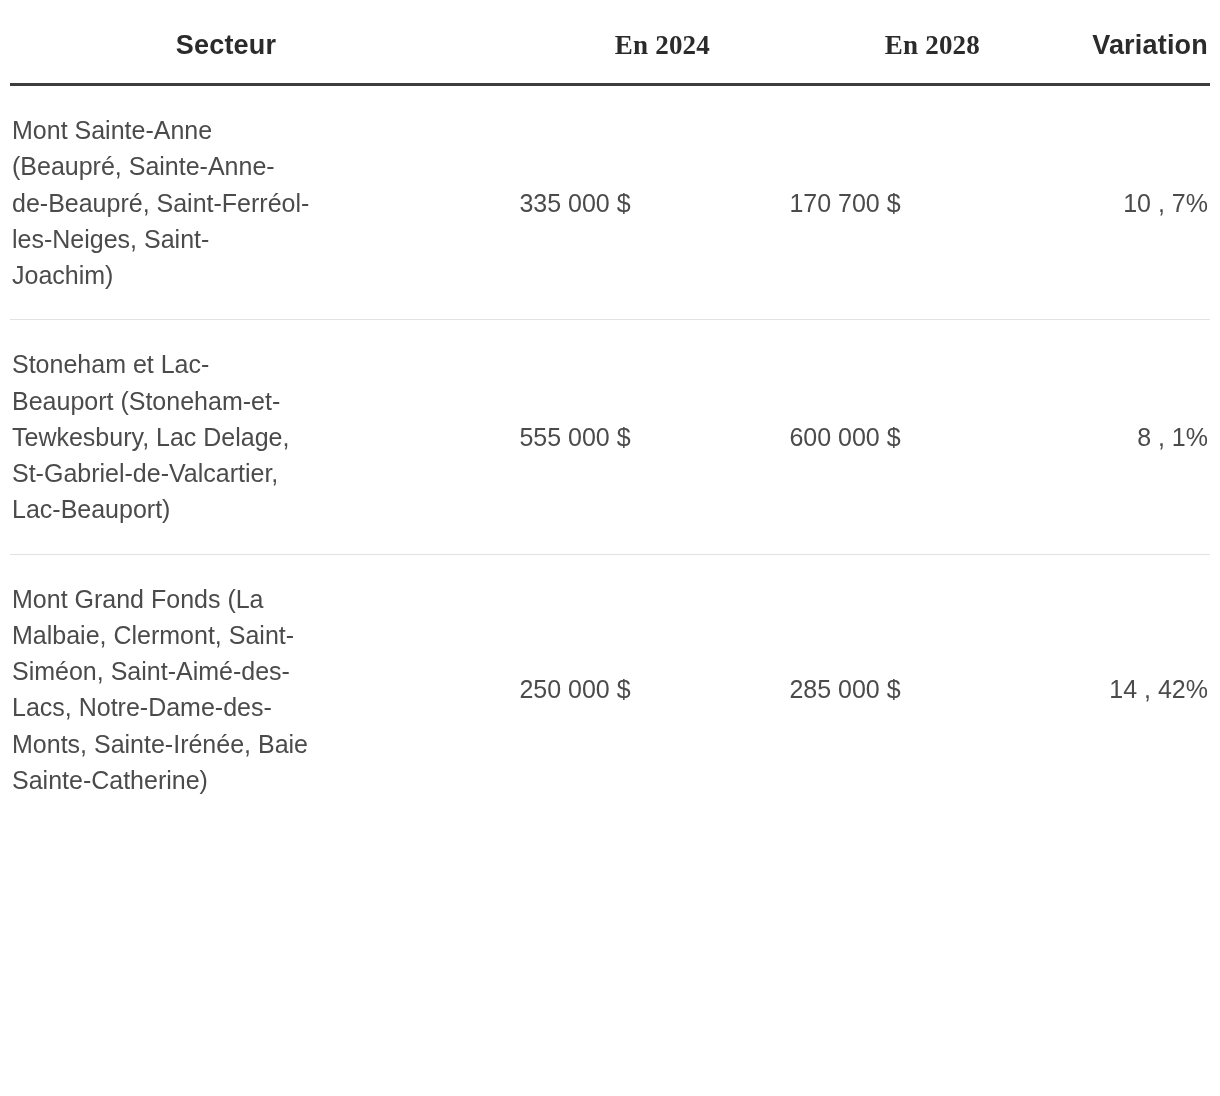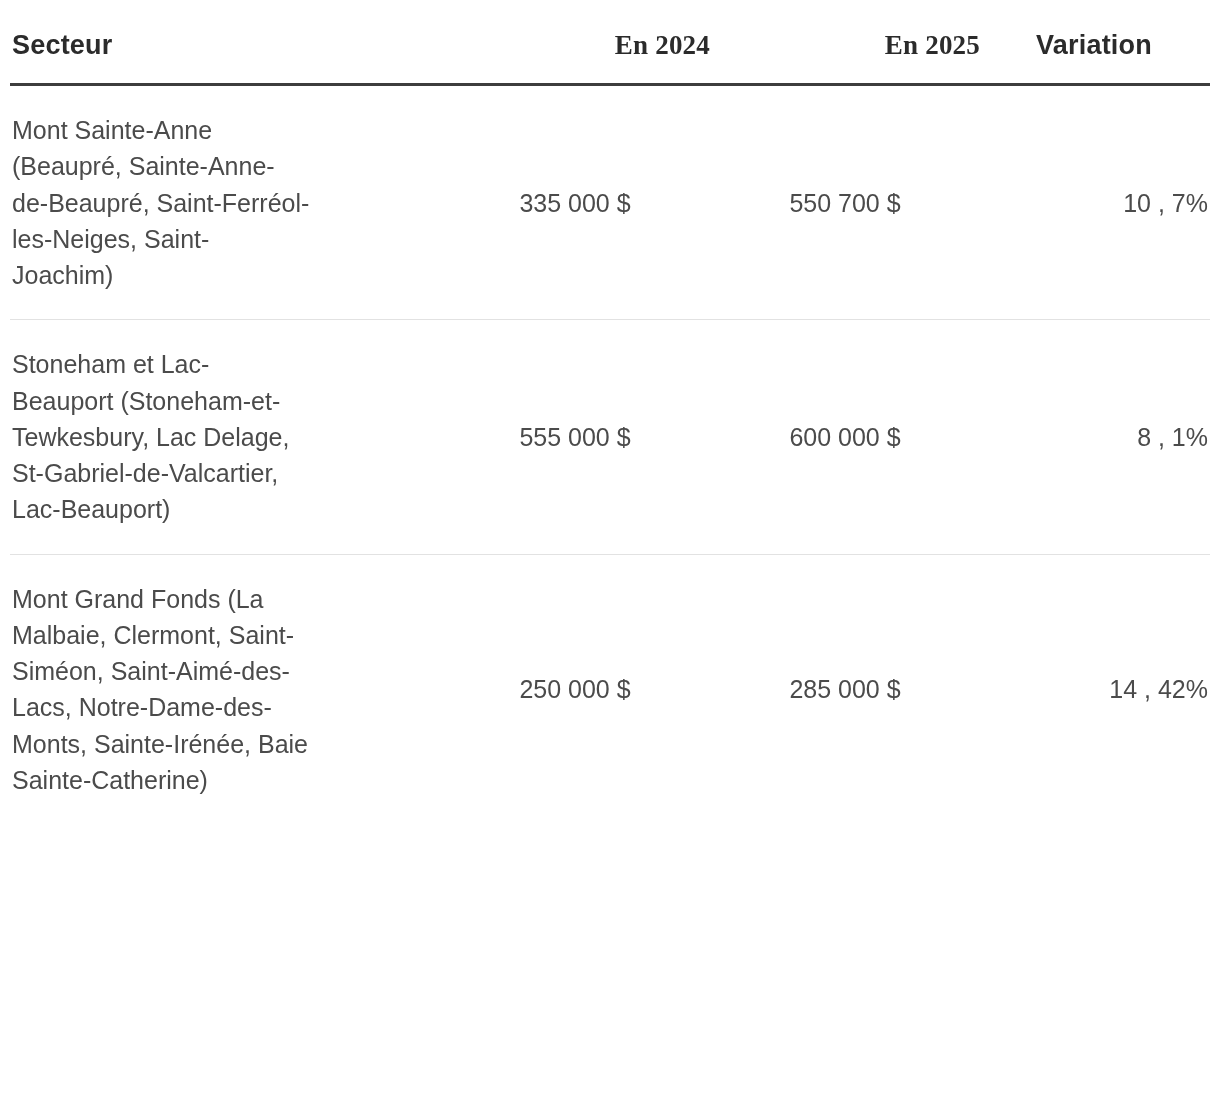--- a/index.html
+++ b/index.html
@@ -31,23 +31,23 @@
 
   thead th {
     font-size: 27px;
     font-weight: bold;
     color: #2b2b2b;
     padding: 30px 0 22px 0;
     border-bottom: 3px solid #3d3d3d;
     vertical-align: bottom;
     letter-spacing: 0.2px;
   }
-  thead th.left   { text-align: left; padding-left: 2px; }
+  thead th.left   { text-align: center; padding-left: 2px; }
   thead th.center { text-align: right; font-family: Liberation Serif, serif; }
-  thead th.right  { padding-right: 2px; }
+  thead th.right  { text-align: right; padding-right: 2px; }
 
   tbody td {
     font-size: 25px;
     line-height: 1.45;
     color: #4b4b4b;
     border-bottom: 1px solid #e2e2e2;
     padding: 26px 0 26px 0;
     vertical-align: middle;
     margin-top: 35px;
   }
@@ -78,29 +78,29 @@
     <colgroup>
       <col class="c-sector">
       <col class="c-v1">
       <col class="c-v2">
       <col class="c-var">
     </colgroup>
     <thead>
       <tr>
         <th class="left">Secteur</th>
         <th class="center">En 2024</th>
-        <th class="center">En 2025</th>
+        <th class="center">En 2028</th>
         <th class="right">Variation</th>
       </tr>
     </thead>
     <tbody>
       <tr>
         <td class="sector">Mont Sainte-Anne (Beaupré, Sainte-Anne-de-Beaupré, Saint-Ferréol-les-Neiges, Saint-Joachim)</td>
         <td class="num">335 000 $</td>
-        <td class="num">550 700 $</td>
+        <td class="num">170 700 $</td>
         <td class="var">10 , 7%</td>
       </tr>
       <tr>
         <td class="sector">Stoneham et Lac-Beauport (Stoneham-et-Tewkesbury, Lac Delage, St-Gabriel-de-Valcartier, Lac-Beauport)</td>
         <td class="num">555 000 $</td>
         <td class="num">600 000 $</td>
         <td class="var">8 , 1%</td>
       </tr>
       <tr>
         <td class="sector">Mont Grand Fonds (La Malbaie, Clermont, Saint-Siméon, Saint-Aimé-des-Lacs, Notre-Dame-des-Monts, Sainte-Irénée, Baie Sainte-Catherine)</td>

